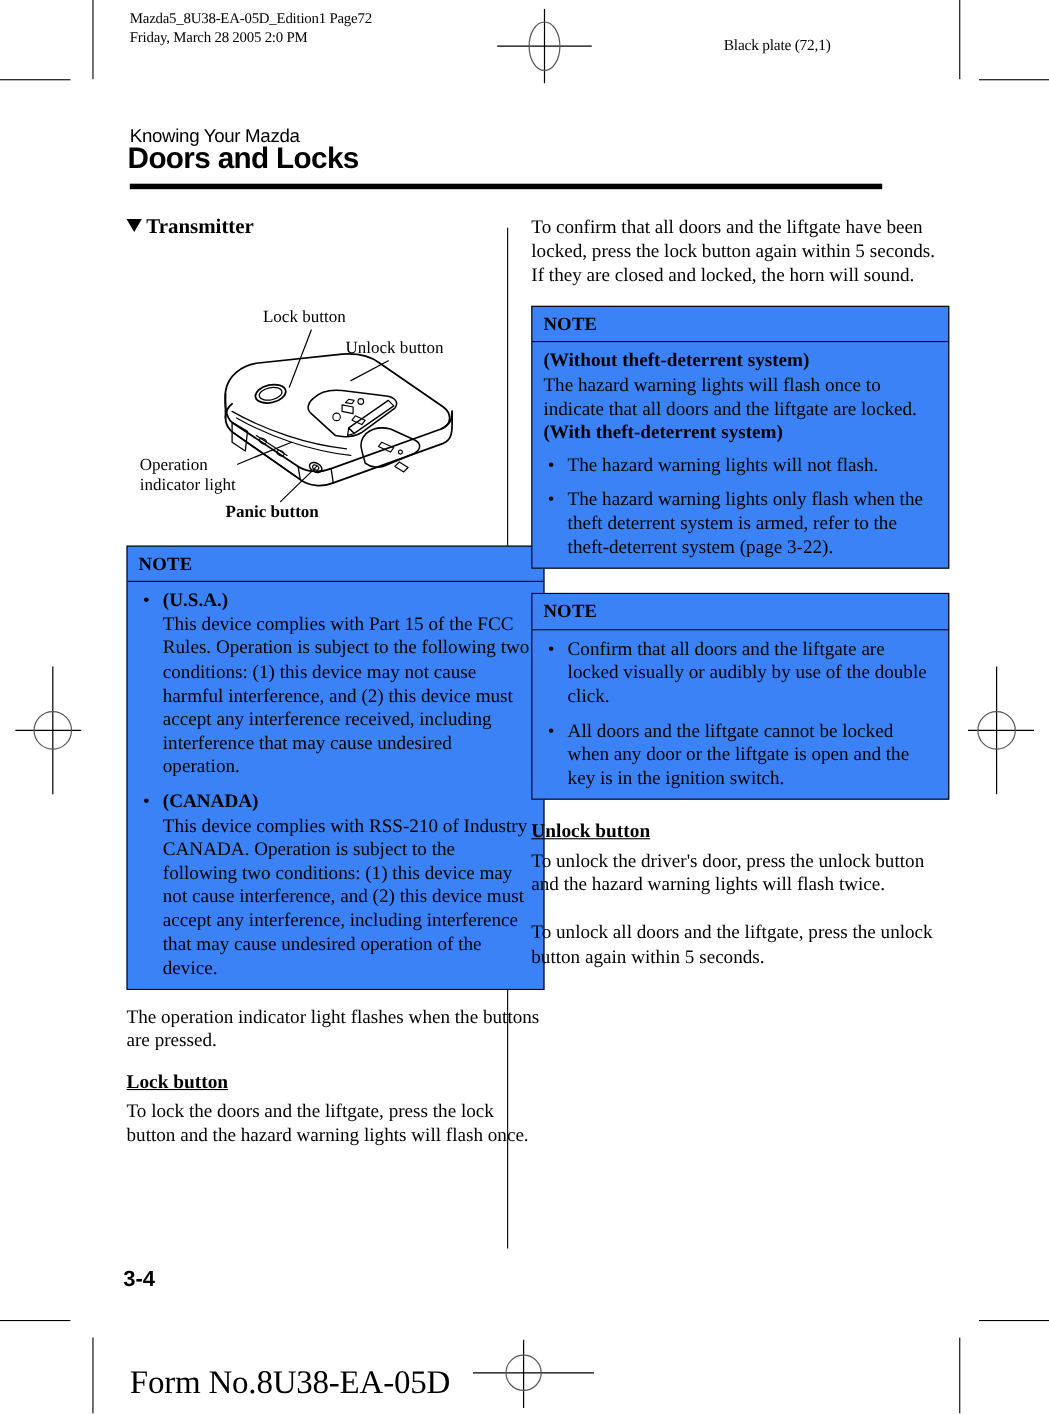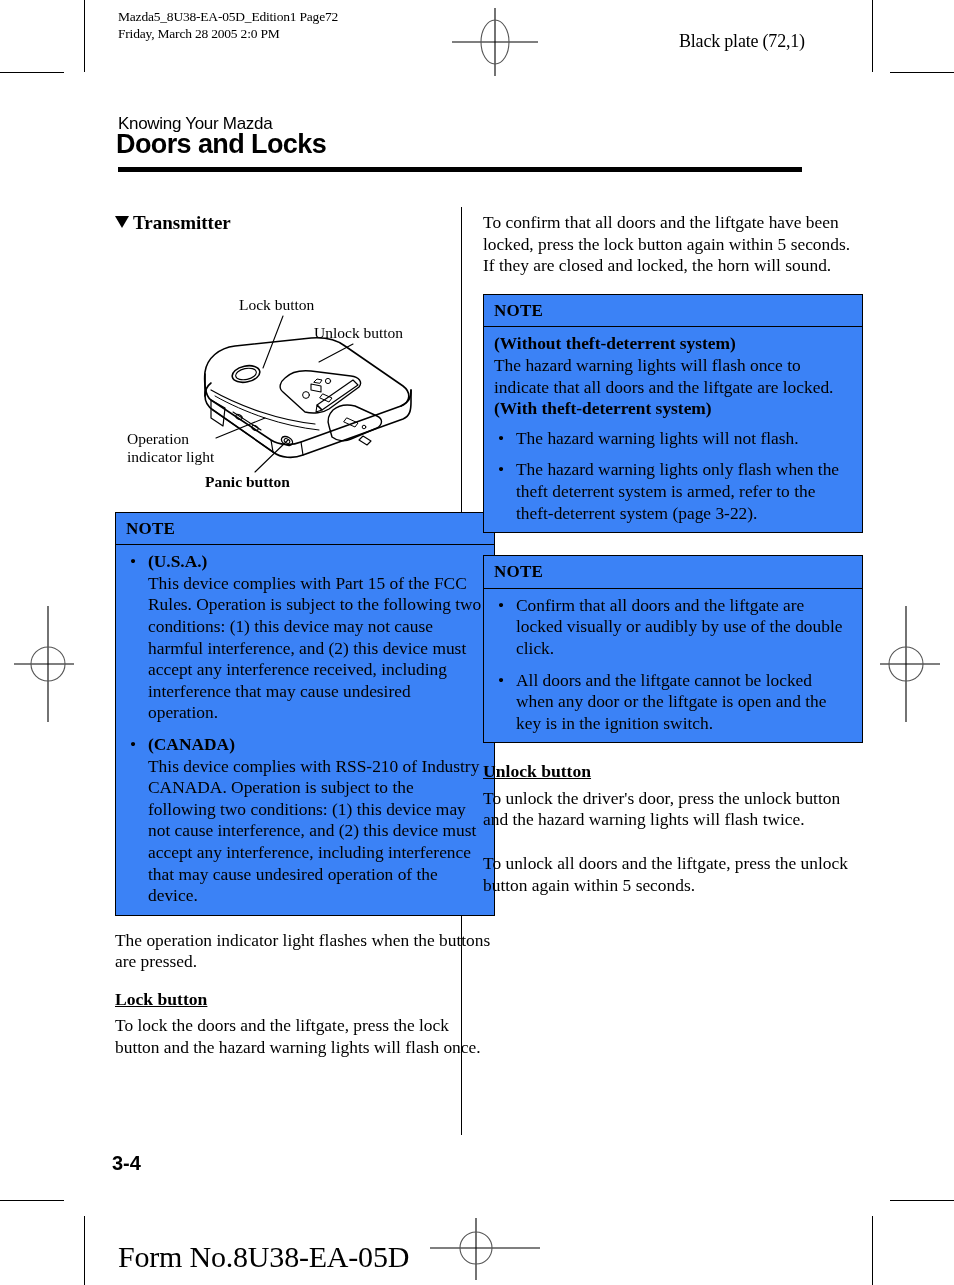--- a/index.html
+++ b/index.html
@@ -36,21 +36,21 @@
   
   .prepress {
     position: absolute;
     font-family: "Liberation Serif", serif;
     font-size: 13.5px;
     line-height: 17px;
     letter-spacing: -0.2px;
     white-space: pre-line;
   }
   .prepress-left { left: 118px; top: 8px; }
-  .prepress-right { left: 679px; top: 33px; font-size: 18px; }
+  .prepress-right { left: 658px; top: 33px; font-size: 14px; }
 
   
   .chapter-kicker {
     position: absolute;
     left: 118px;
     top: 114px;
     font-family: "Liberation Sans", sans-serif;
     font-weight: normal;
     font-size: 17px;
     letter-spacing: -0.3px;
@@ -77,21 +77,21 @@
   .col-divider {
     position: absolute;
     left: 461px;
     top: 207px;
     width: 0;
     height: 928px;
     border-left: 1.2px solid #000;
   }
   .col {
     position: absolute;
-    top: 212px;
+    top: 196px;
     width: 380px;
     font-size: 17.4px;
     line-height: 21.6px;
   }
   .col-left { left: 115px; }
   .col-right { left: 483px; }
 
   
   .sec-head {
     font-family: "Liberation Serif", serif;

